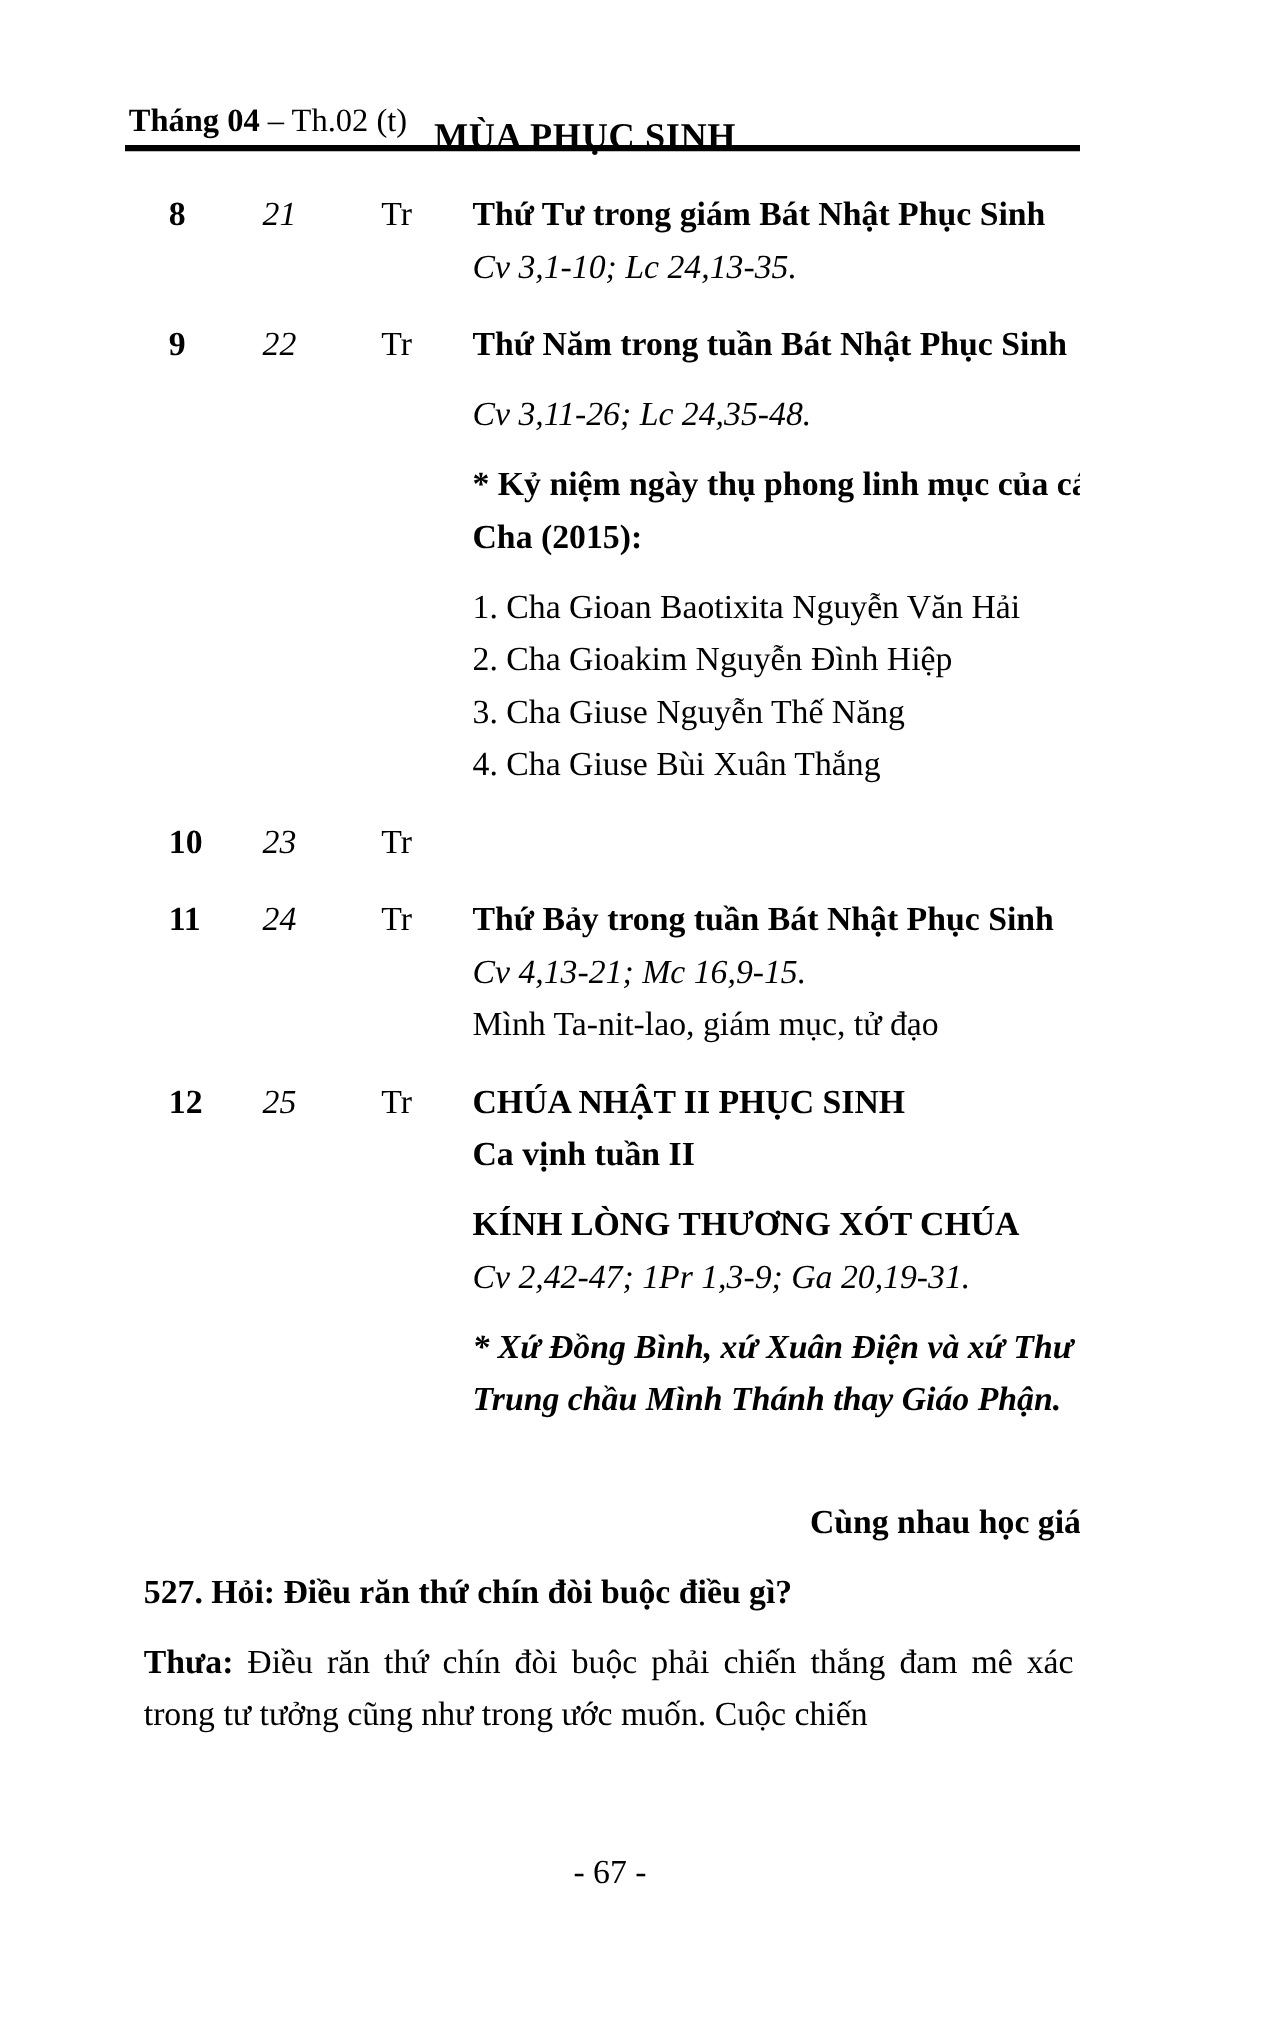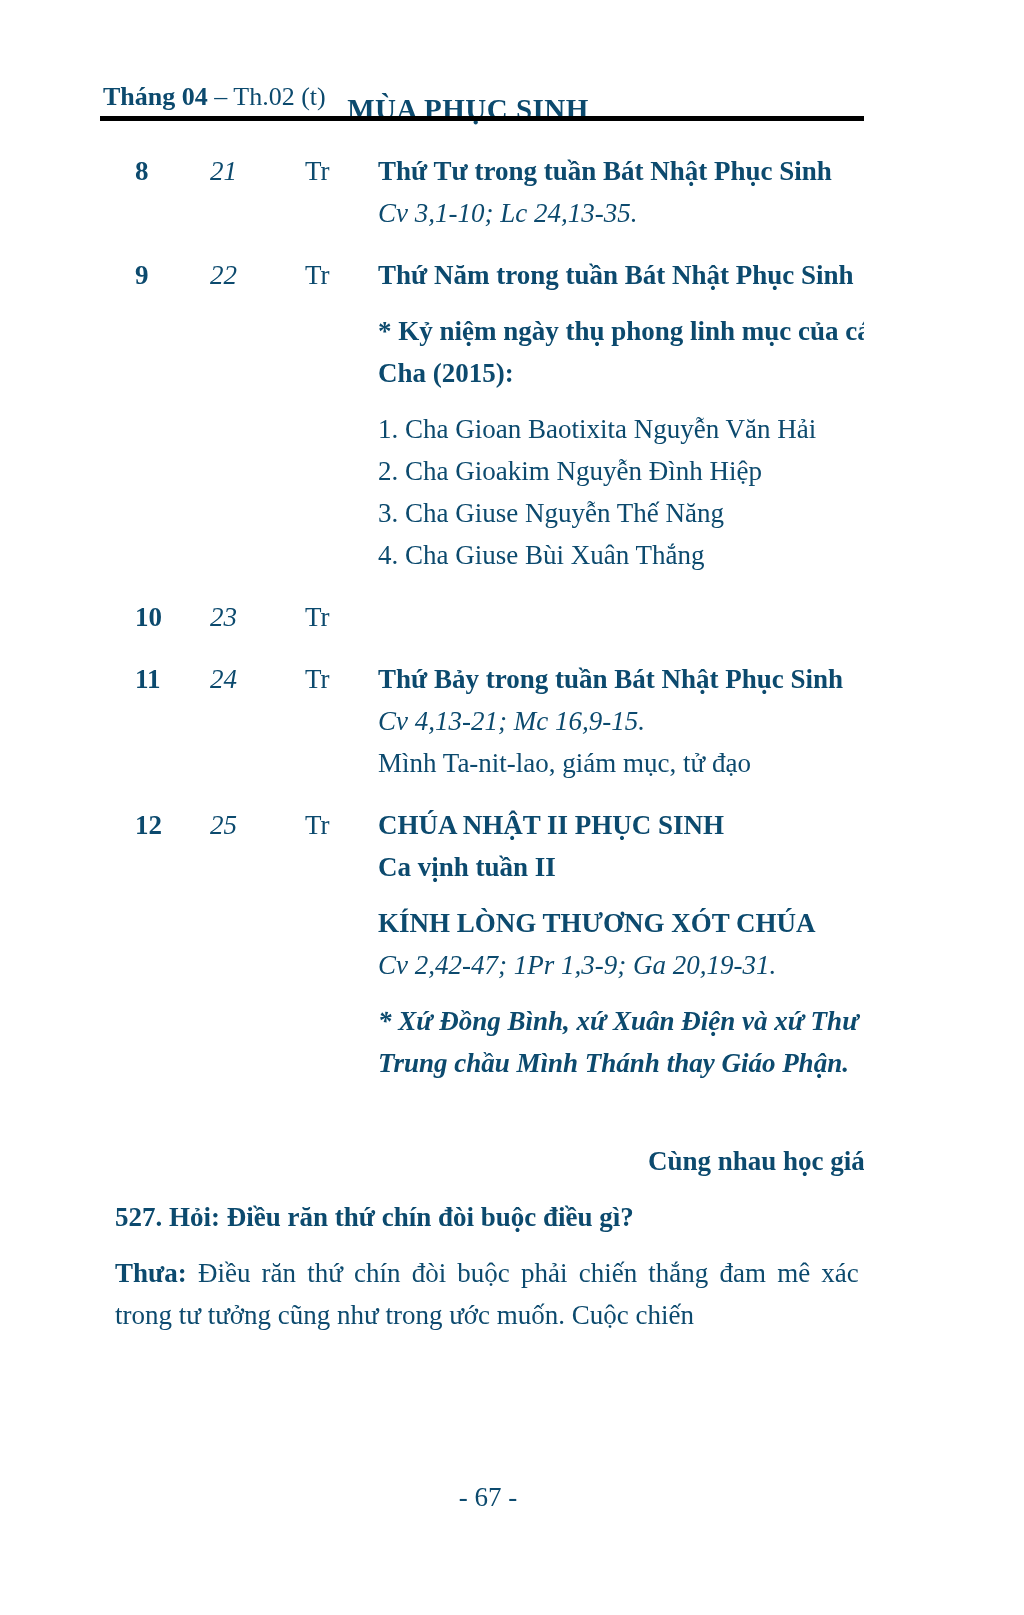--- a/index.html
+++ b/index.html
@@ -1,18 +1,18 @@
 <!DOCTYPE html>
 <html><head>
 <meta charset="utf-8">
 <style>
   * { margin:0; padding:0; box-sizing:border-box; }
   html,body { background:#ffffff; }
   .page {
-    position:relative; width:864px; height:1615px; background:#ffffff; color:#0c4a6e;
+    position:relative; width:864px; height:1615px; background:#ffffff; color:#000000;
     font-family:"Liberation Serif","DejaVu Serif",serif;
     font-size:27px; line-height:42px; overflow:hidden;
   }
   
   .header { position:absolute; top:72px; left:100px; right:118px; height:44px; }
   .header-left { position:absolute; left:3px; top:4px; font-size:26px; white-space:nowrap; }
   .header-left .b26 { font-weight:bold; }
   .header-center { position:absolute; left:calc(50% + 45px); transform:translateX(-50%); top:0;
     font-weight:bold; font-size:29px; letter-spacing:0.5px; white-space:nowrap;margin-top:16px; }
   .rule { position:absolute; top:116px; left:100px; width:797px; height:5px; background:#000; }
@@ -53,31 +53,32 @@
   </div>
   <div class="rule"></div>
 
   <div class="content">
 
     <div class="cal-row">
       <div class="col-day">8</div>
       <div class="col-lunar">21</div>
       <div class="col-vestment">Tr</div>
       <div class="col-desc">
-        <p class="b">Thứ Tư trong tuần Bát Nhật Phục Sinh</p>
+        <p class="b">Thứ Tư trong giám Bát Nhật Phục Sinh</p>
         <p class="i">Cv 3,1-10; Lc 24,13-35.</p>
       </div>
     </div>
 
     <div class="cal-row">
       <div class="col-day">9</div>
       <div class="col-lunar">22</div>
       <div class="col-vestment">Tr</div>
       <div class="col-desc">
         <p class="b">Thứ Năm trong tuần Bát Nhật Phục Sinh</p>
+        <p class="i mt">Cv 3,11-26; Lc 24,35-48.</p>
         <p class="b mt">* Kỷ niệm ngày thụ phong linh mục của các Cha (2015):</p>
         <p class="list-item mt">1. Cha Gioan Baotixita Nguyễn Văn Hải</p>
         <p class="list-item">2. Cha Gioakim Nguyễn Đình Hiệp</p>
         <p class="list-item">3. Cha Giuse Nguyễn Thế Năng</p>
         <p class="list-item">4. Cha Giuse Bùi Xuân Thắng</p>
       </div>
     </div>
 
     <div class="cal-row">
       <div class="col-day">10</div>

